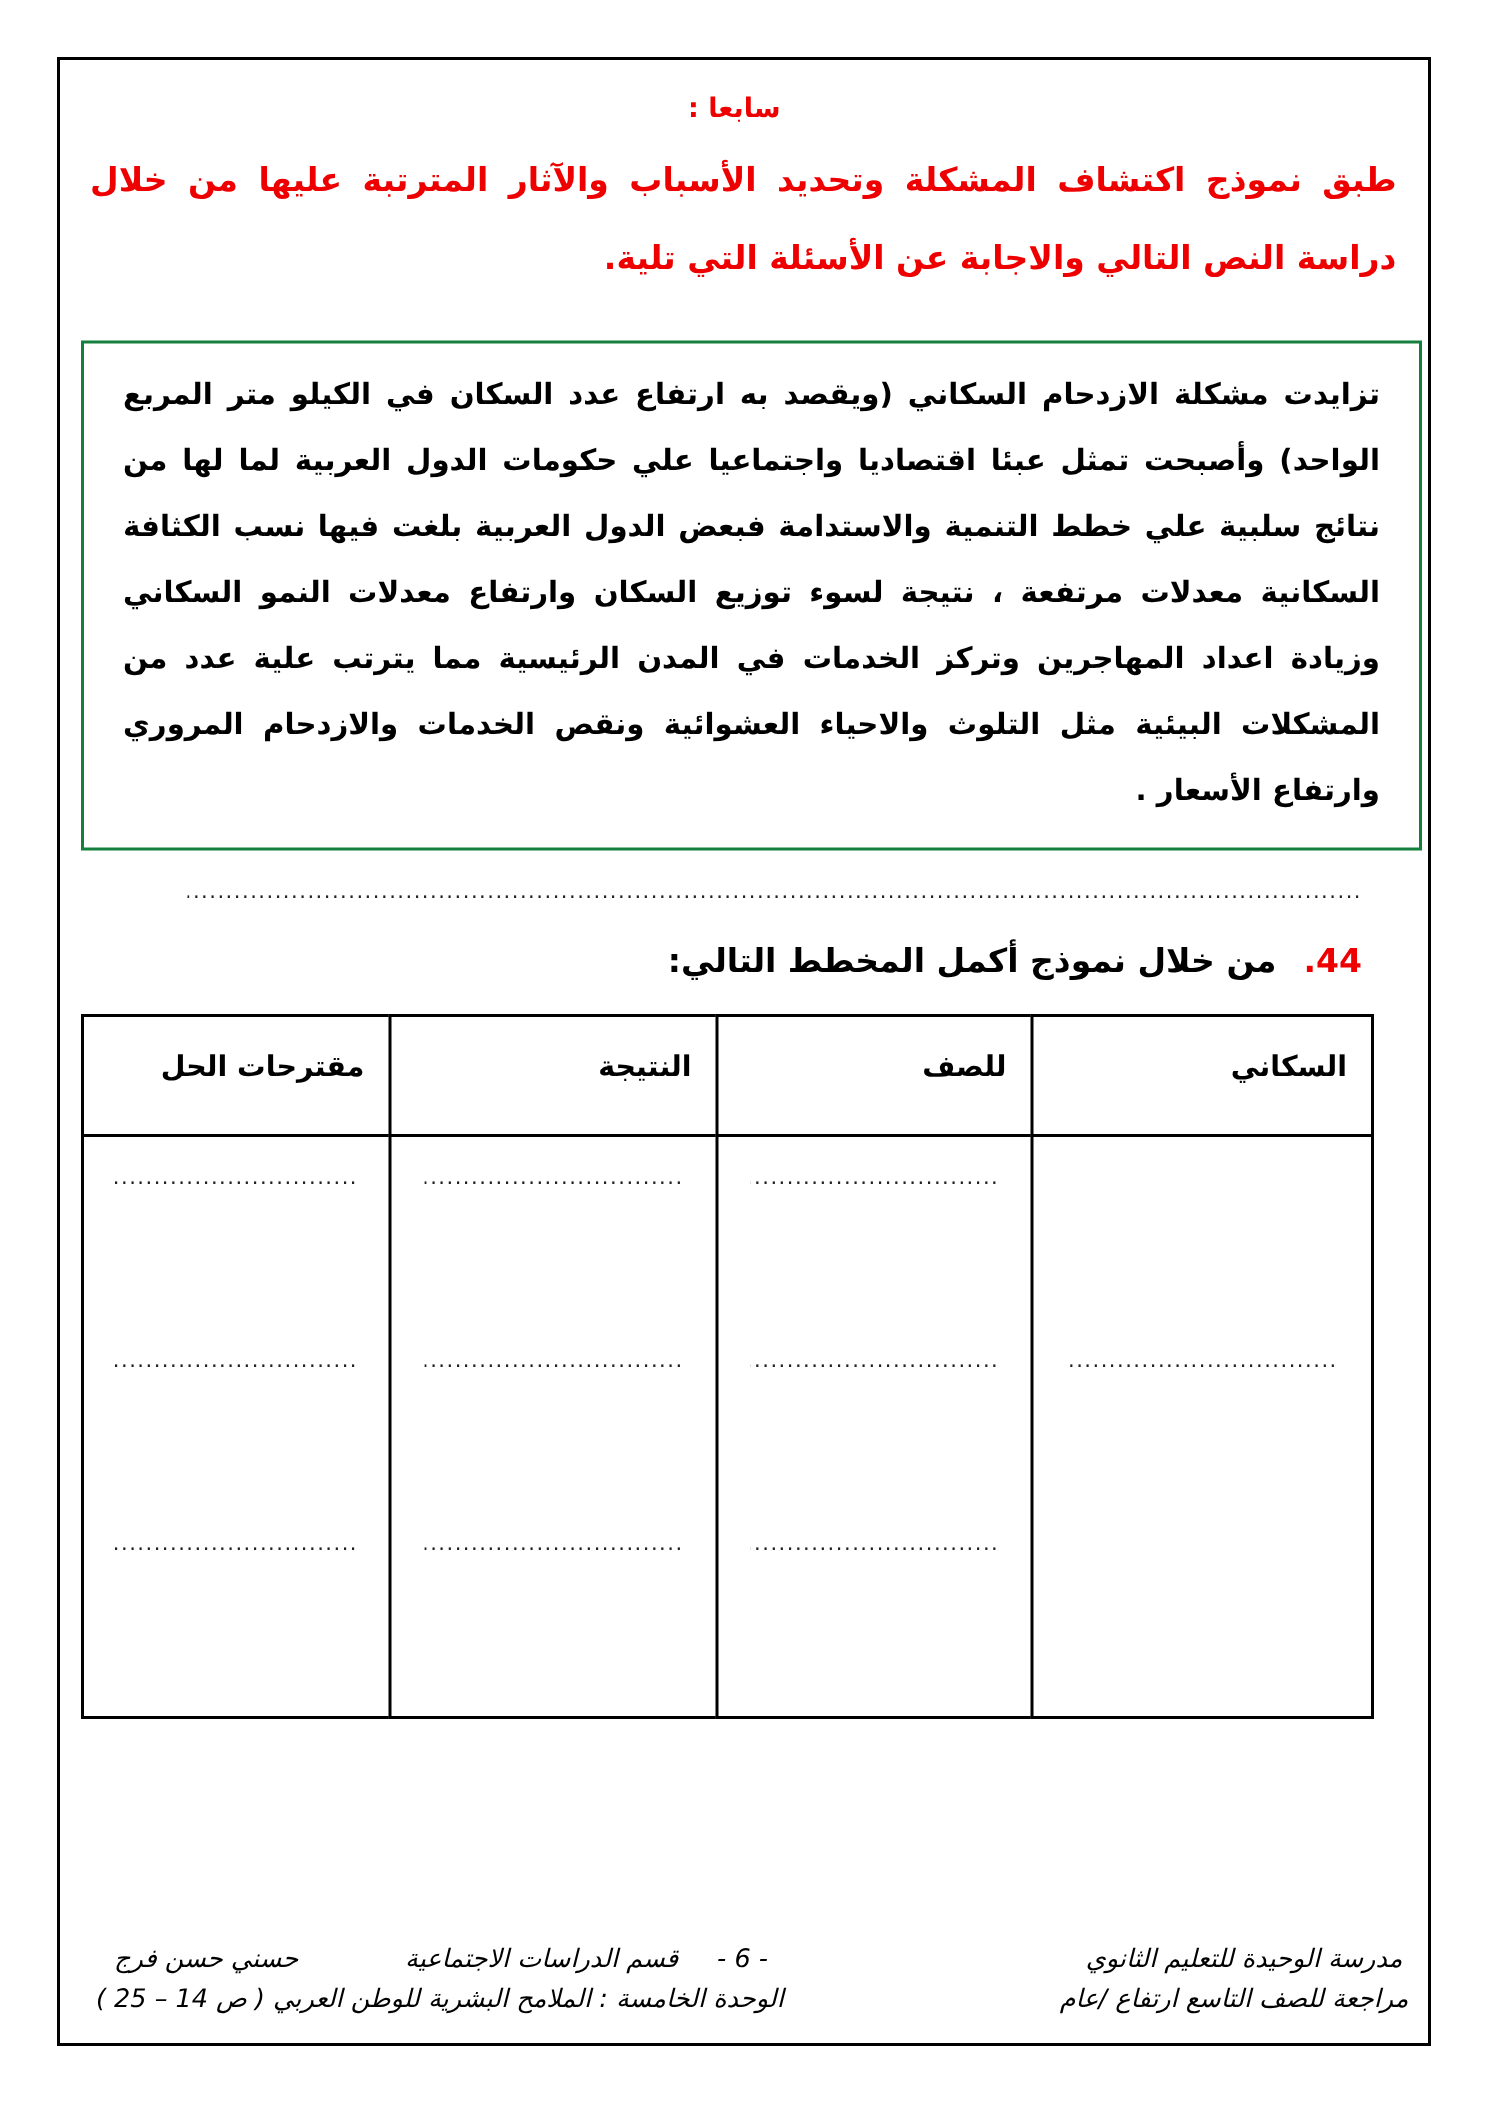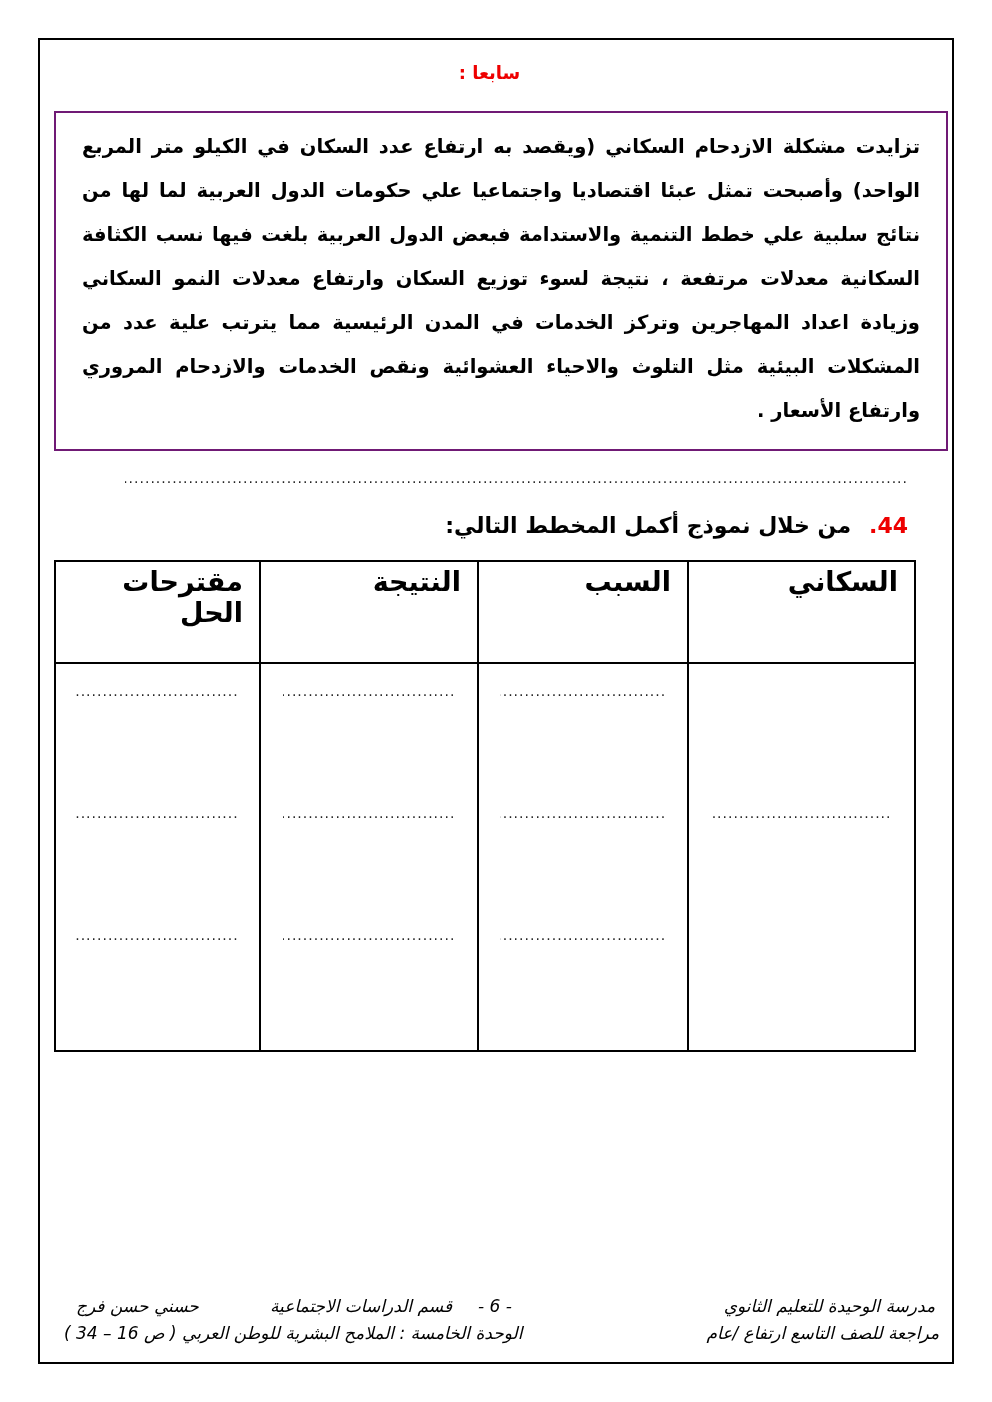--- a/index.html
+++ b/index.html
@@ -27,21 +27,21 @@
   .task-heading {
     margin: 12px 21px 0 20px;
     color: var(--accent, #ee0000);
     font-weight: bold;
     font-size: 22px;
     line-height: 52px;
     text-align: justify;
   }
   .passage-box {
     margin: 28px 4px 0 14px;
-    border: 2px solid #701a75;
+    border: 2px solid #15803d;
     padding: 12px 26px 16px 26px;
   }
   .passage {
     font-size: 19.5px;
     font-weight: bold;
     line-height: 44px;
     text-align: justify;
   }
   .question {
     margin: 24px 44px 0 0;
@@ -57,25 +57,25 @@
     font-size: 14px; letter-spacing: 1px; color: #222;
   }
   table.chart-table {
     margin: 22px 36px 0 0;
     width: 860px;
     border-collapse: collapse;
     table-layout: fixed;
   }
   .chart-table th, .chart-table td { border: 2px solid #000; }
   .chart-table th {
-    height: 102px;
+    height: 80px;
     vertical-align: top;
     text-align: right;
-    padding: 4px 16px 0 6px;
-    font-size: 27px;
+    padding: 22px 16px 0 6px;
+    font-size: 19px;
     font-weight: bold;
   }
   .chart-table td {
     height: 388px;
     vertical-align: top;
     padding-top: 16px;
   }
   .slot {
     display: block;
     width: 80%;
@@ -98,20 +98,21 @@
   .f-review  { position: absolute; right: 0; }
   .f-unit    { position: absolute; left: 10px; }
 </style>
 </head>
 <body>
 
 <div class="frame">
 
   <div class="section-label">سابعا :</div>
 
+  <div class="task-heading">طبق نموذج اكتشاف المشكلة وتحديد الأسباب والآثار المترتبة عليها من خلال دراسة النص التالي والاجابة عن الأسئلة التي تلية.</div>
 
   <div class="passage-box">
     <p class="passage">تزايدت مشكلة الازدحام السكاني (ويقصد به ارتفاع عدد السكان في الكيلو متر المربع الواحد) وأصبحت تمثل عبئا اقتصاديا واجتماعيا علي حكومات الدول العربية لما لها من نتائج سلبية علي خطط التنمية والاستدامة فبعض الدول العربية بلغت فيها نسب الكثافة السكانية معدلات مرتفعة ، نتيجة لسوء توزيع السكان وارتفاع معدلات النمو السكاني وزيادة اعداد المهاجرين وتركز الخدمات في المدن الرئيسية مما يترتب علية عدد من المشكلات البيئية مثل التلوث والاحياء العشوائية ونقص الخدمات والازدحام المروري وارتفاع الأسعار .</p>
   </div>
 
 
   <div class="dots-line">........................................................................................................................................................................................................................................................................</div>
 
   <div class="question q44">
     <span class="qnum">44.</span><span class="qtext">من خلال نموذج أكمل المخطط التالي:</span>
@@ -120,21 +121,21 @@
   <table class="chart-table">
     <colgroup>
       <col style="width:227px">
         <col style="width:210px">
         <col style="width:218px">
         <col style="width:205px">
     </colgroup>
     <thead>
       <tr>
         <th>السكاني</th>
-        <th>السبب</th>
+        <th>للصف</th>
         <th>النتيجة</th>
         <th>مقترحات الحل</th>
       </tr>
     </thead>
     <tbody>
       <tr>
         <td>
           <div class="slot"></div>
           <div class="slot">............................................................</div>
           <div class="slot"></div>
@@ -162,17 +163,17 @@
     <div class="f-row">
       <span class="f-school">مدرسة الوحيدة للتعليم الثانوي</span>
       <span class="f-center">
         <span class="f-page">- 6 -</span>
         <span class="f-dept">قسم الدراسات الاجتماعية</span>
       </span>
       <span class="f-teacher">حسني حسن فرج</span>
     </div>
     <div class="f-row">
       <span class="f-review">مراجعة للصف التاسع ارتفاع /عام</span>
-      <span class="f-unit">الوحدة الخامسة : الملامح البشرية للوطن العربي ( ص 16 – 34 )</span>
+      <span class="f-unit">الوحدة الخامسة : الملامح البشرية للوطن العربي ( ص 14 – 25 )</span>
     </div>
   </div>
 
 </div>
 
 </body></html>

